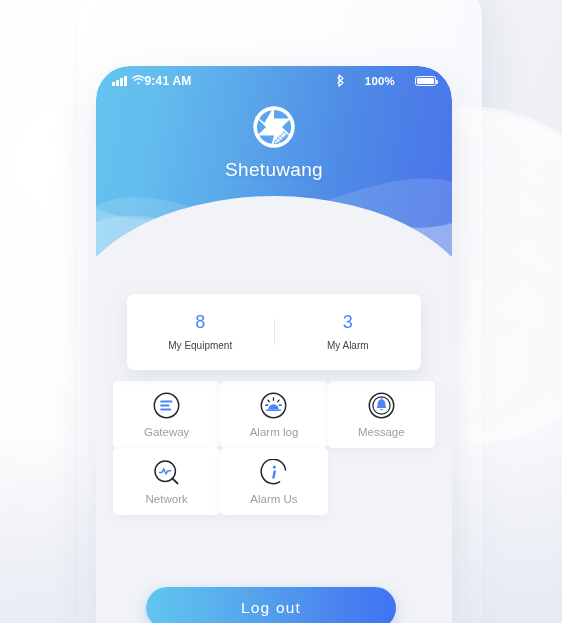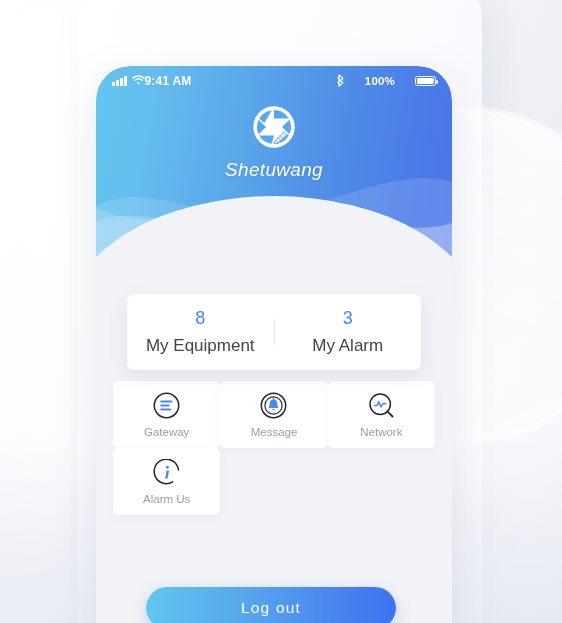--- a/index.html
+++ b/index.html
@@ -143,21 +143,20 @@
     width:42px; height:42px;
     margin:0 auto;
   }
   #brand-name {
     margin-top:11px;
     color:#ffffff;
     font-size:19px;
     font-weight:normal;
     letter-spacing:0.3px;
     text-shadow:0 1px 3px rgba(40,80,160,0.18);
-    font-style:italic;
   }
 
   
   #stats {
     position:absolute;
     left:31px; top:228px;
     width:294px; height:76px;
     background:#ffffff;
     border-radius:7px;
     box-shadow:0 6px 18px rgba(120,140,180,0.16);
@@ -171,21 +170,21 @@
   }
   .stat-value {
     color:#4a86f7;
     font-size:18px;
     font-weight:normal;
     line-height:1;
   }
   .stat-label {
     margin-top:9px;
     color:#3f4450;
-    font-size:17px;
+    font-size:10px;
   }
   #stat-divider {
     width:1px; height:26px;
     background:#e6e8ee;
   }
 
   
   #tiles {
     position:absolute;
     left:17px; top:315px;
@@ -337,20 +336,37 @@
             <g stroke="#4a86f7" stroke-width="2" stroke-linecap="round">
               <line x1="8.2" y1="9.6" x2="18.4" y2="9.6"></line>
               <line x1="8.2" y1="13.5" x2="15.6" y2="13.5"></line>
               <line x1="8.2" y1="17.4" x2="17.2" y2="17.4"></line>
             </g>
           </svg>
         </span>
         <span class="tile-label">Gateway</span>
       </div>
 
+      <div class="tile">
+        <span class="tile-icon">
+          <svg width="27" height="27" viewBox="0 0 27 27">
+            <circle cx="13.5" cy="13.5" r="12.2" fill="none" stroke="#22262e" stroke-width="1.5"></circle>
+            <path d="M8.2 17.6 A5.3 5.3 0 0 1 18.8 17.6 Z" fill="#4a86f7"></path>
+            <line x1="6.6" y1="18.2" x2="20.4" y2="18.2" stroke="#4a86f7" stroke-width="1.6" stroke-linecap="round"></line>
+            <g stroke="#22262e" stroke-width="1.3" stroke-linecap="round">
+              <line x1="13.5" y1="6.0" x2="13.5" y2="8.3"></line>
+              <line x1="8.0" y1="8.1" x2="9.3" y2="9.8"></line>
+              <line x1="19.0" y1="8.1" x2="17.7" y2="9.8"></line>
+              <line x1="5.9" y1="13.2" x2="7.6" y2="13.2"></line>
+              <line x1="21.1" y1="13.2" x2="19.4" y2="13.2"></line>
+            </g>
+          </svg>
+        </span>
+        <span class="tile-label">Alarm log</span>
+      </div>
 
 
       <div class="tile">
         <span class="tile-icon">
           <svg width="27" height="27" viewBox="0 0 27 27">
             <circle cx="13.5" cy="13.5" r="12.2" fill="none" stroke="#22262e" stroke-width="1.5"></circle>
             <circle cx="13.5" cy="13.5" r="8.6" fill="none" stroke="#22262e" stroke-width="1.2"></circle>
             <path d="M13.5 7.4 C16.1 7.4 17.3 9.3 17.3 11.5 C17.3 14.3 18.4 16.0 18.4 16.0 L8.6 16.0 C8.6 16.0 9.7 14.3 9.7 11.5 C9.7 9.3 10.9 7.4 13.5 7.4 Z" fill="#4a86f7"></path>
             <path d="M11.9 17.1 A1.7 1.7 0 0 0 15.1 17.1 Z" fill="#4a86f7"></path>
             <line x1="13.5" y1="6.1" x2="13.5" y2="7.6" stroke="#4a86f7" stroke-width="1.4" stroke-linecap="round"></line>

